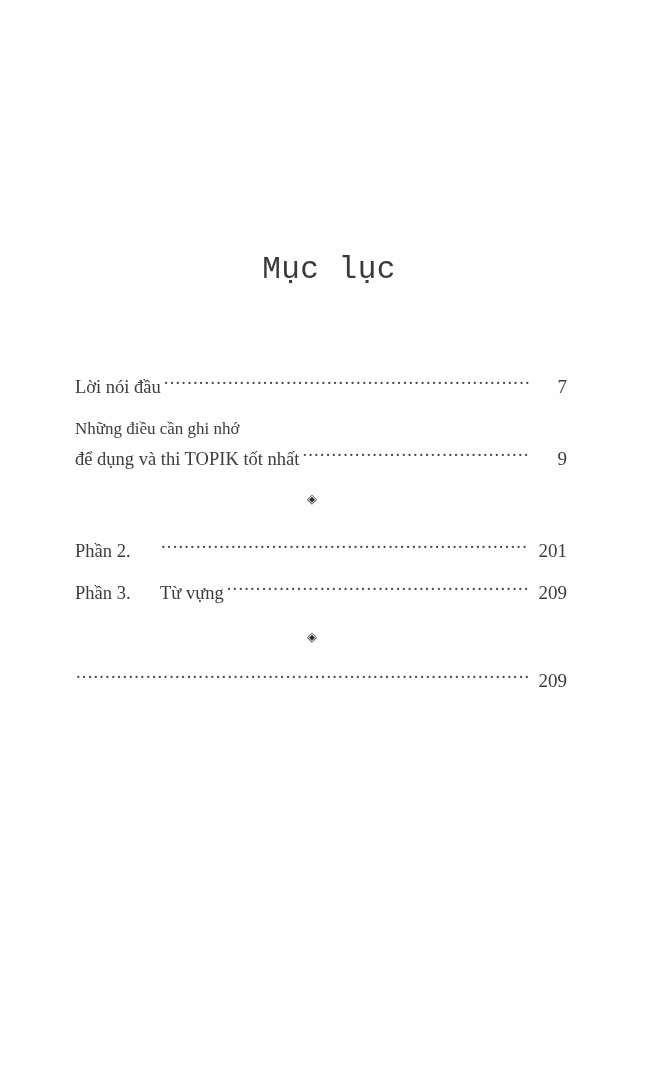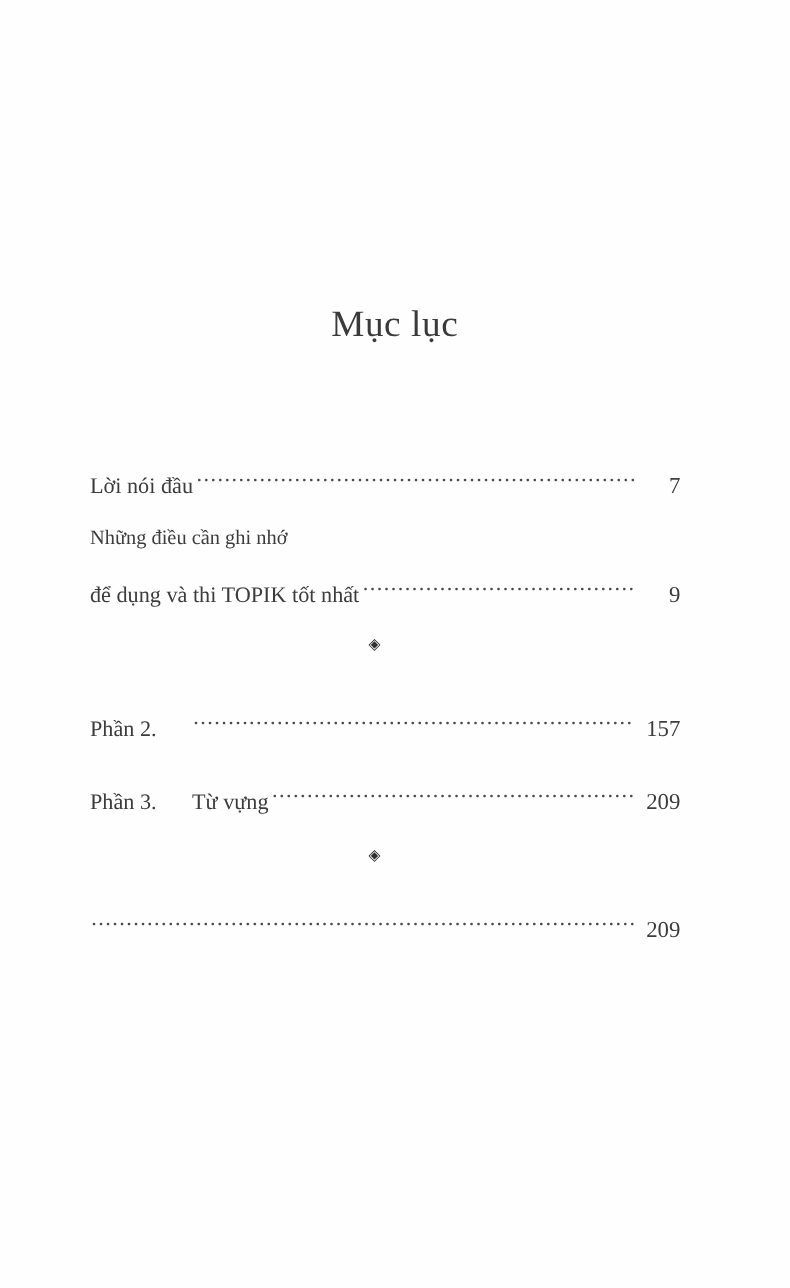--- a/index.html
+++ b/index.html
@@ -26,39 +26,38 @@
   
   .toc-title {
     position: absolute;
     top: 252px;
     left: 0;
     width: 658px;
     text-align: center;
     font-size: 31px;
     letter-spacing: 0.5px;
     color: #3a3a3a;
-    font-family: Liberation Serif, serif;
+    font-family: Liberation Mono, monospace;
   }
 
   
   .toc-body {
     position: absolute;
     top: 372px;
     left: 75px;
     width: 492px;
   }
 
   .entry {
     display: flex;
     align-items: baseline;
     font-size: 18.5px;
     line-height: 30px;
     color: #3c3c3c;
     white-space: nowrap;
-    margin-top: 19px;
   }
 
   .entry .part-no {
     flex: 0 0 85px;
     font-size: 18.5px;
   }
 
   .entry .title-text {
     flex: 0 0 auto;
     padding-right: 2px;
@@ -148,21 +147,21 @@
     </div>
 
     <div class="gap-sm"></div>
 
 
     <div class="gap-sm"></div>
 
     <div class="entry">
       <span class="part-no">Phần 2.</span>
       <span class="leader"></span>
-      <span class="page-no">157</span>
+      <span class="page-no">201</span>
     </div>
 
     <div class="gap-sm"></div>
 
     <div class="entry">
       <span class="part-no">Phần 3.</span>
       <span class="title-text">Từ vựng</span>
       <span class="leader"></span>
       <span class="page-no">209</span>
     </div>

